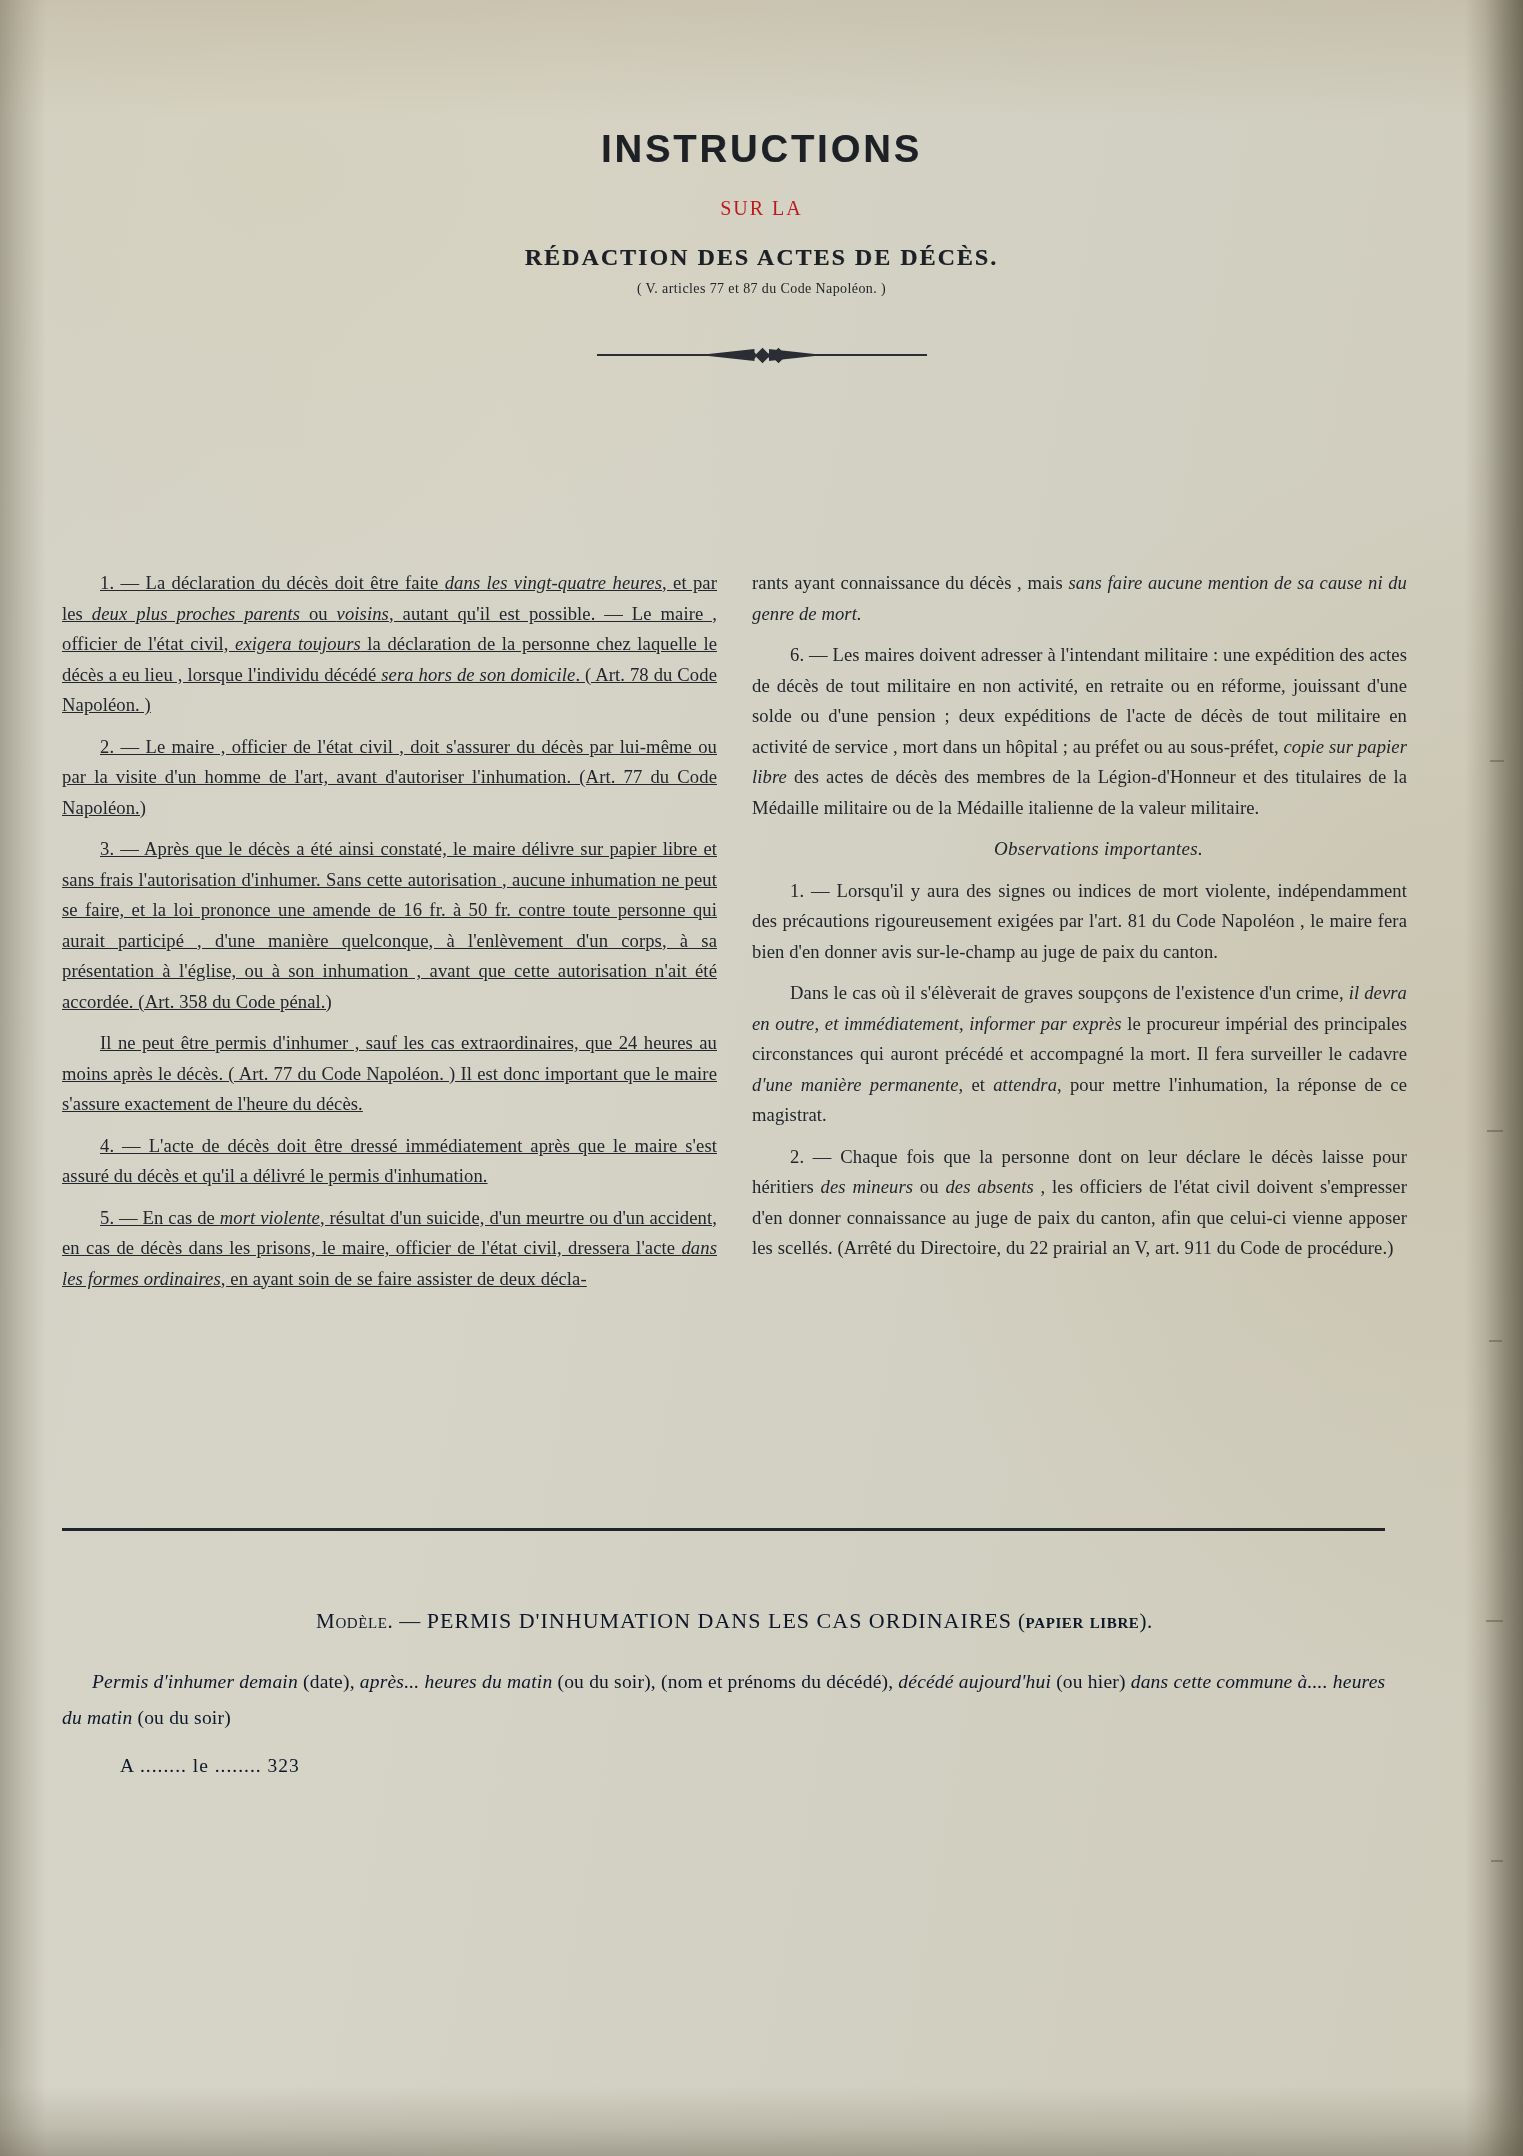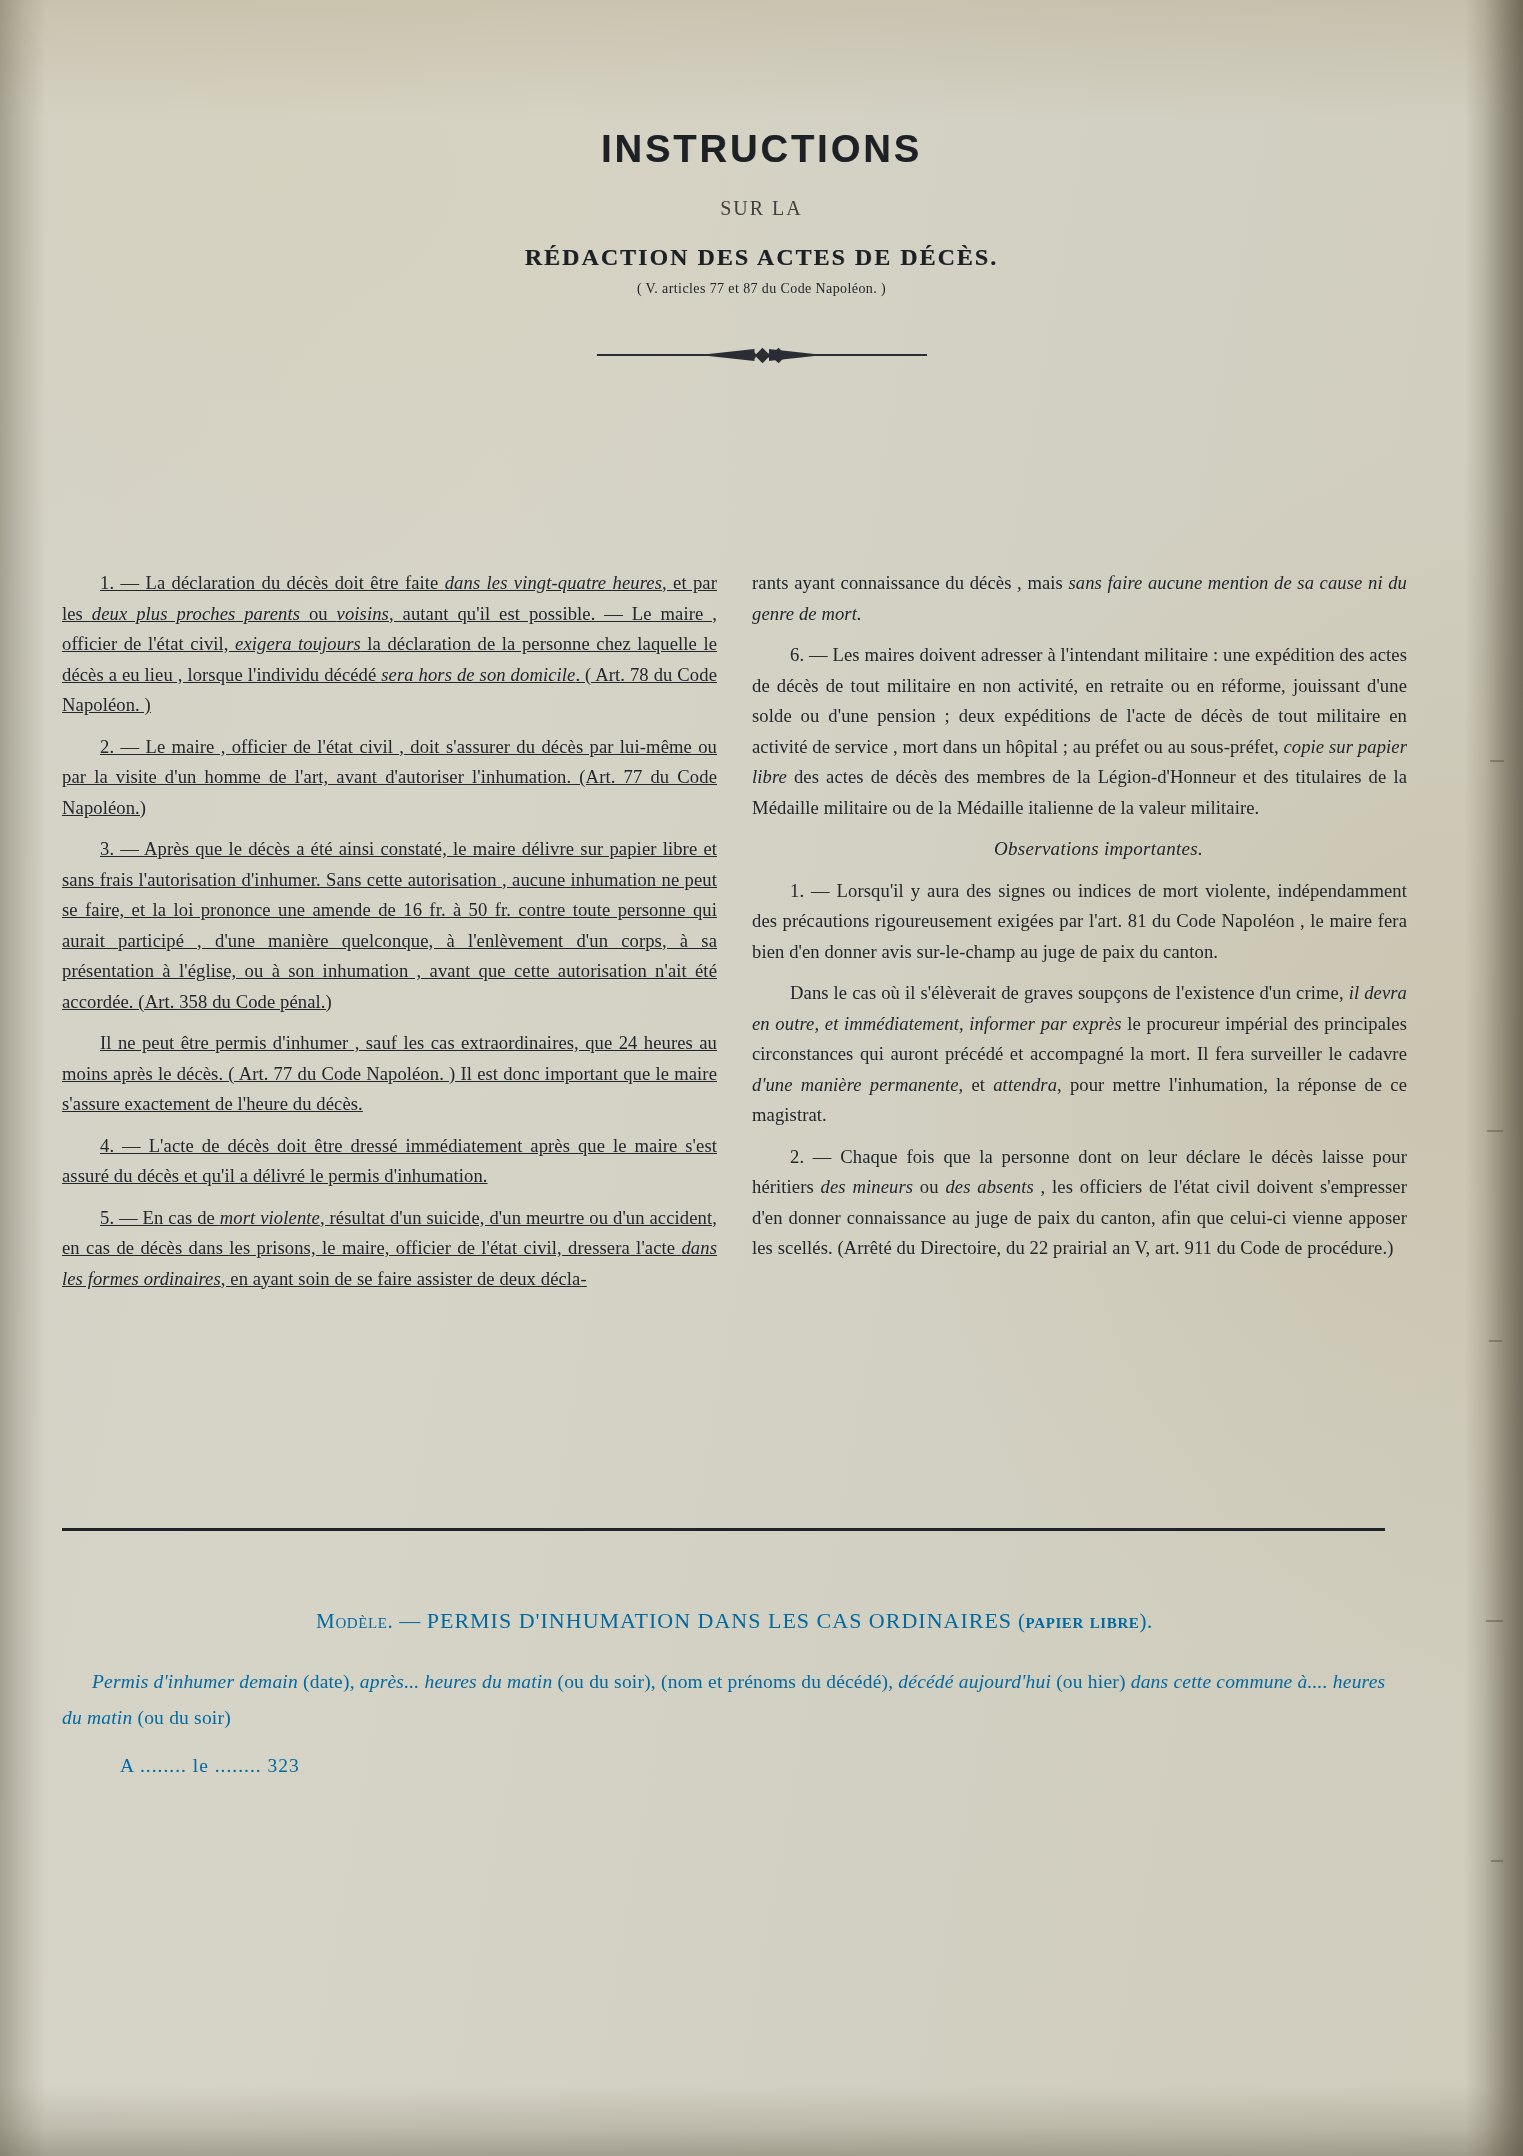--- a/index.html
+++ b/index.html
@@ -82,21 +82,21 @@
     font-size: 38px;
     letter-spacing: 3px;
     margin-top: 128px;
     color: #1d2126;
     text-shadow: 0.5px 0 0 rgba(30,34,40,0.55);
   }
   .title-sur {
     font-size: 20px;
     letter-spacing: 2px;
     margin-top: 26px;
-    color: #404040;
+    color: #b91c1c;
   }
   .title-sub {
     font-weight: bold;
     font-size: 24px;
     letter-spacing: 2px;
     margin-top: 24px;
     color: #1d2126;
     text-shadow: 0.4px 0 0 rgba(30,34,40,0.5);
   }
   .title-ref {
@@ -186,21 +186,21 @@
     height: 3px;
     background: #20242a;
   }
 
   
   .model {
     position: absolute;
     left: 62px;
     top: 1608px;
     width: 1345px;
-    color: #0369a1;
+    color: #0f172a;
   }
   .model-title {
     text-align: center;
     font-size: 21px;
     letter-spacing: 0.6px;
     margin-bottom: 30px;
   }
   .sc {
     font-variant: small-caps;
   }

